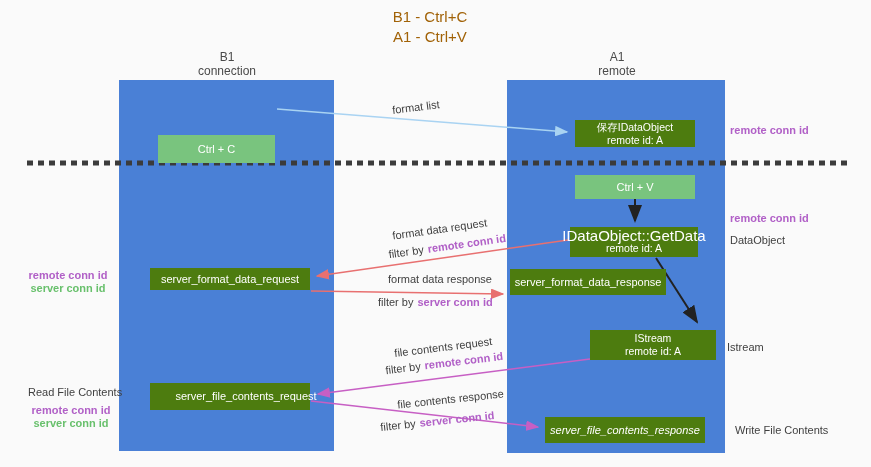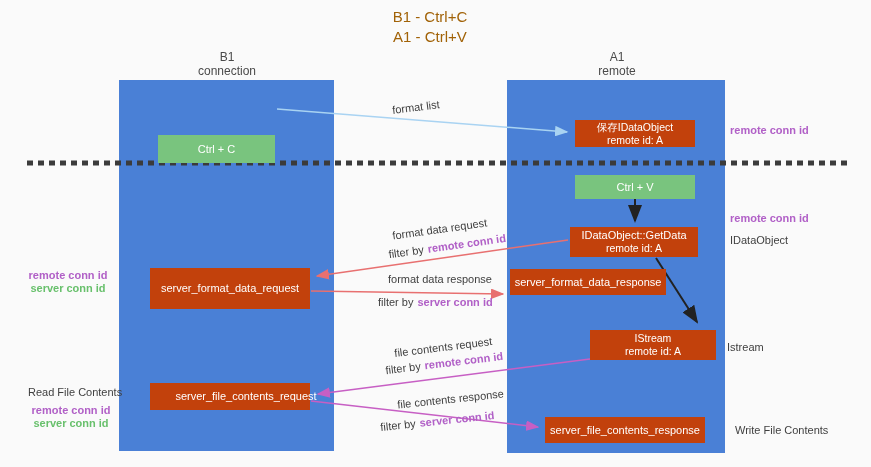--- a/index.html
+++ b/index.html
@@ -21,21 +21,21 @@
   .lane {
     position:absolute; background:#4a80d6; z-index:1;
   }
   svg.wires { position:absolute; left:0; top:0; z-index:2; }
   .node {
     position:absolute; z-index:3; display:flex; flex-direction:column;
     align-items:center; justify-content:center; text-align:center;
     color:#ffffff; font-size:11px; line-height:13px;
   }
   .node.green { background:#79c47e; }
-  .node.orange { background:#c2410c; }
+  .node.orange { background:#4d7c0f; }
   .lbl {
     position:absolute; z-index:4; font-size:11px; color:#3f3f3f;
     white-space:nowrap;
   }
   .lbl.purple { color:#b160c7; font-weight:bold; }
   .lbl.green-t { color:#68c06c; font-weight:bold; }
   .lbl .purple { color:#b160c7; font-weight:bold; }
   .lbl .prefix { padding-right:4px; }
   .rot-7 { transform:rotate(-7deg); }
   .rot-8 { transform:rotate(-8deg); }
@@ -104,42 +104,42 @@
   <div class="node orange" style="left:575px; top:120px; width:120px; height:27px;">
     <div style="font-size:10.5px;">保存IDataObject</div>
     <div style="font-size:10.5px;">remote id: A</div>
   </div>
 
   <div class="node green" style="left:575px; top:175px; width:120px; height:24px;">
     <div>Ctrl + V</div>
   </div>
 
   <div class="node orange" style="left:570px; top:227px; width:128px; height:30px;">
-    <div style="font-size:11px;">IDataObject::GetData</div>
+    <div style="font-size:15px;">IDataObject::GetData</div>
     <div style="font-size:10.5px;">remote id: A</div>
   </div>
 
-  <div class="node orange" style="left:150px; top:268px; width:160px; height:41px;justify-content:center;">
+  <div class="node orange" style="left:150px; top:268px; width:160px; height:22px;justify-content:center;">
     <div>server_format_data_request</div>
   </div>
 
   <div class="node orange" style="left:510px; top:269px; width:156px; height:26px;">
     <div>server_format_data_response</div>
   </div>
 
   <div class="node orange" style="left:590px; top:330px; width:126px; height:30px;">
     <div style="font-size:10.5px;">IStream</div>
     <div style="font-size:10.5px;">remote id: A</div>
   </div>
 
   <div class="node orange" style="left:150px; top:383px; width:160px; height:27px;padding-left:32px;">
     <div>server_file_contents_request</div>
   </div>
 
-  <div class="node orange" style="left:545px; top:417px; width:160px; height:26px;">
+  <div class="node orange" style="left:545px; top:417px; width:160px; height:26px;font-style:italic;">
     <div>server_file_contents_response</div>
   </div>
 
   <div class="lbl rot-7" style="left:392px; top:101px;">format list</div>
 
   <div class="lbl rot-8" style="left:392px; top:223px;">format data request</div>
   <div class="lbl rot-8" style="left:388px; top:240px;">
     <span class="prefix">filter by</span><span class="purple">remote conn id</span>
   </div>
 
@@ -153,21 +153,21 @@
     <span class="prefix">filter by</span><span class="purple">remote conn id</span>
   </div>
 
   <div class="lbl rot-6" style="left:397px; top:393px;">file contents response</div>
   <div class="lbl rot-6" style="left:380px; top:415px;">
     <span class="prefix">filter by</span><span class="purple">server conn id</span>
   </div>
 
   <div class="lbl purple" style="left:730px; top:124px;">remote conn id</div>
   <div class="lbl purple" style="left:730px; top:212px;">remote conn id</div>
-  <div class="lbl" style="left:730px; top:234px;">IDataObject</div>
+  <div class="lbl" style="left:730px; top:234px;">DataObject</div>
   <div class="lbl" style="left:727px; top:341px;">Istream</div>
   <div class="lbl" style="left:735px; top:424px;">Write File Contents</div>
 
   <div class="lbl purple ctr" style="left:23px; top:269px; width:90px;">remote conn id</div>
   <div class="lbl green-t ctr" style="left:23px; top:282px; width:90px;">server conn id</div>
   <div class="lbl" style="left:28px; top:386px;">Read File Contents</div>
   <div class="lbl purple ctr" style="left:26px; top:404px; width:90px;">remote conn id</div>
   <div class="lbl green-t ctr" style="left:26px; top:417px; width:90px;">server conn id</div>
 
 </div>

